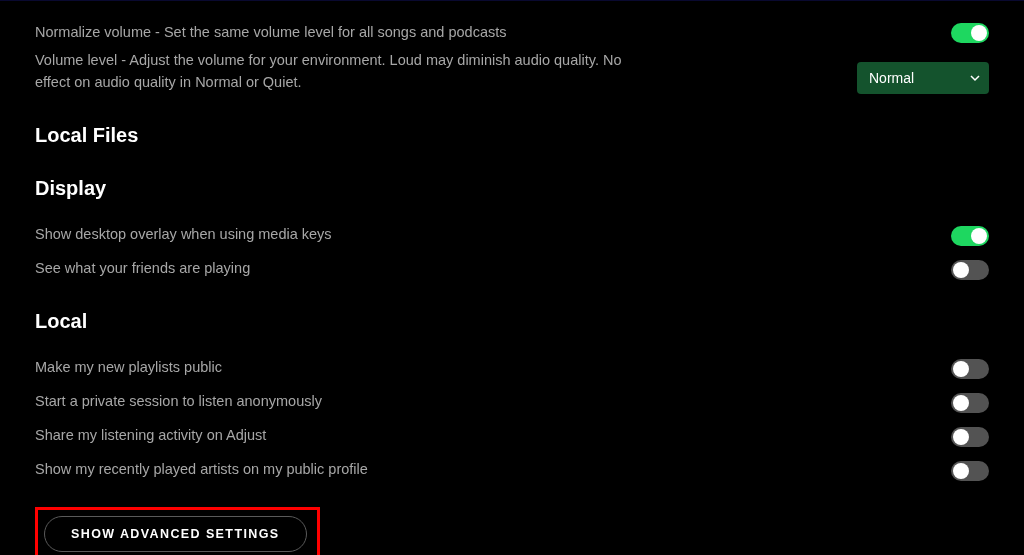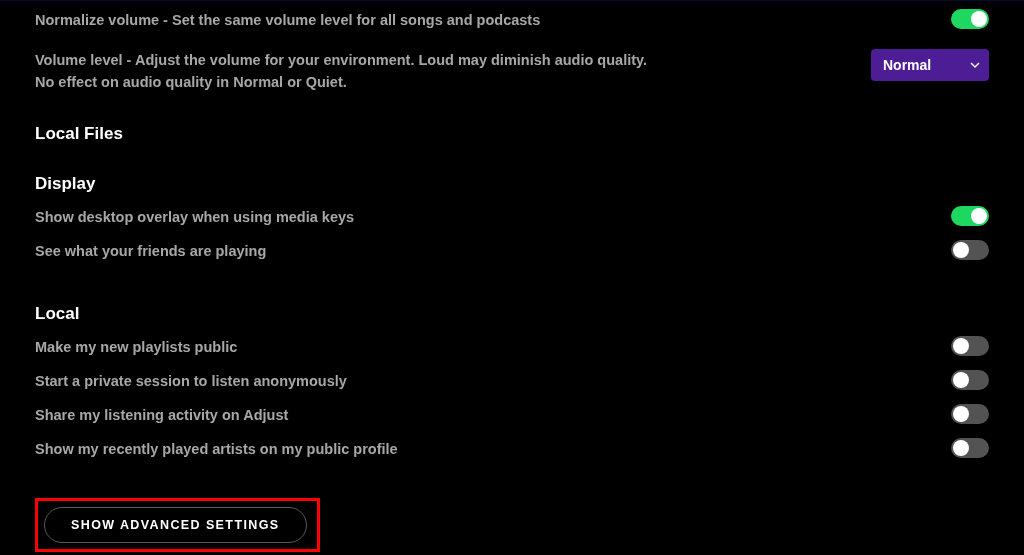--- a/index.html
+++ b/index.html
@@ -16,34 +16,33 @@
       height: 100%;
       overflow-y: auto;
       padding: 8px 35px 30px 35px;
       border-top: 1px solid #3030ff30;
     }
     .viewport::-webkit-scrollbar { width: 14px; }
     .viewport::-webkit-scrollbar-track { background: transparent; }
     .viewport::-webkit-scrollbar-thumb { background: #2a2a2a; border-radius: 8px; border: 3px solid #000; }
     .row {
       display: flex;
-      align-items: flex-start;
+      align-items: flex-end;
       justify-content: space-between;
       min-height: 34px;
       gap: 20px;
-      font-weight: bold;
     }
     .row-label {
       font-size: 14.5px;
       line-height: 1.55;
       color: #a7a7a7;
       max-width: 620px;
     }
     .section-heading {
-      font-size: 17px;
+      font-size: 20px;
       font-weight: 700;
       color: #fff;
       margin-top: 30px;
       margin-bottom: 12px;
     }
     .section-heading:first-of-type { margin-top: 0; }
     
     .toggle {
       position: relative;
       width: 38px;
@@ -60,23 +59,23 @@
       width: 16px;
       height: 16px;
       border-radius: 50%;
       background: #fff;
     }
     .toggle.off .knob { left: 2px; }
     .toggle.on  .knob { right: 2px; }
     
     .select {
       position: relative;
-      width: 118px;
+      width: 132px;
       height: 32px;
-      background: #4c1d95;
+      background: #14532d;
       border-radius: 4px;
       display: flex;
       align-items: center;
       padding: 0 28px 0 12px;
       color: #fff;
       font-size: 14px;
       cursor: pointer;
     }
     .select .chev {
       position: absolute;

